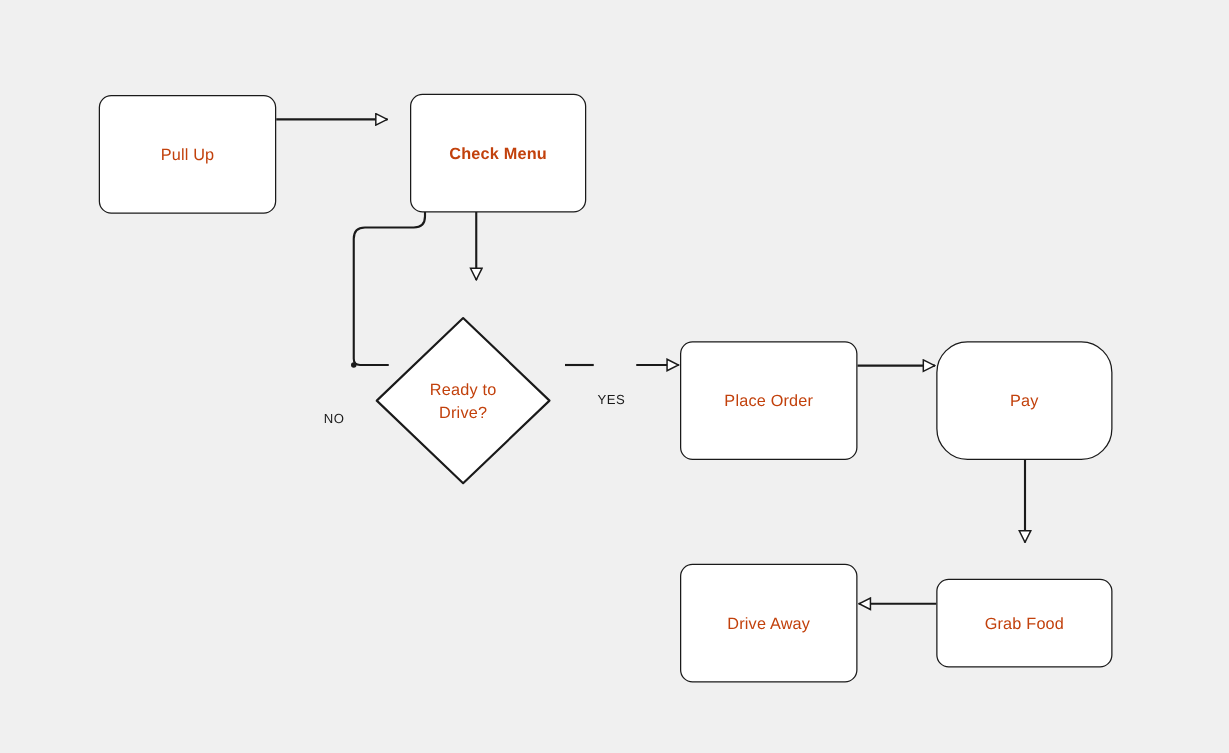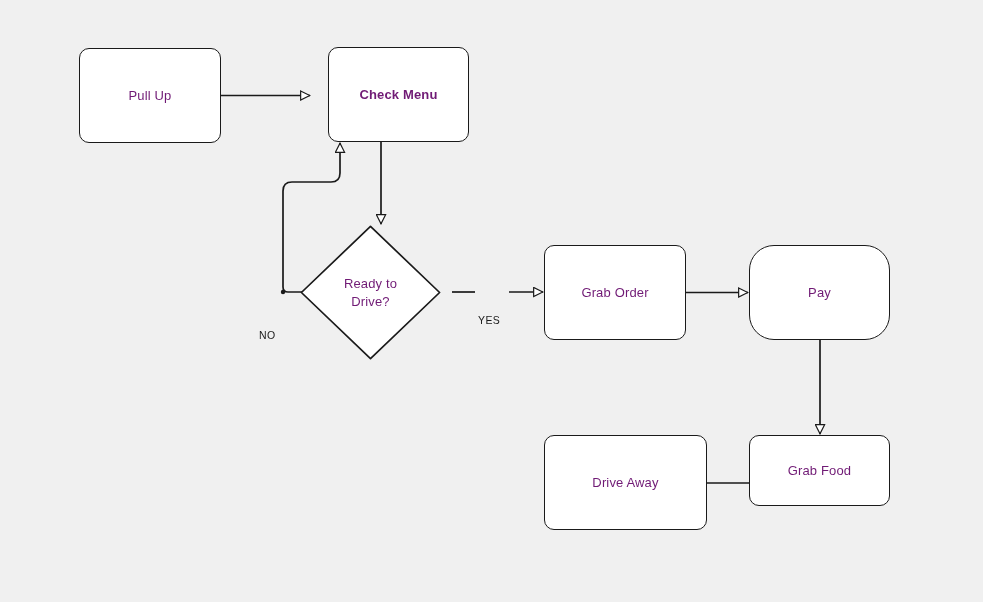--- a/index.html
+++ b/index.html
@@ -26,24 +26,25 @@
     width: 983px;
     height: 602px;
   }
   .node {
     position: absolute;
     box-sizing: border-box;
     display: flex;
     align-items: center;
     justify-content: center;
     text-align: center;
-    color: #701a75;
+    color: #c2410c;
     font-size: 13px;
     line-height: 1.35;
     letter-spacing: 0.15px;
+    margin-top: 28px;
   }
   .node.process {
     background: #ffffff;
     border: 1.6px solid #1a1a1a;
     border-radius: 10px;
   }
   .node.decision {
     background: transparent;
     border: none;
   }
@@ -130,32 +131,32 @@
     <svg width="141" height="135" viewBox="0 0 141 135" xmlns="http://www.w3.org/2000/svg">
       <polygon points="70.5,1.4 139.6,67.5 70.5,133.6 1.4,67.5" fill="#ffffff" stroke="#1a1a1a" stroke-width="1.7" stroke-linejoin="round"></polygon>
     </svg>
     <span class="label">
       <span>Ready to</span><br>
       <span>Drive?</span>
     </span>
   </div>
 
   <div class="node process" style="left:544px; top:245px; width:142px; height:95px;">
-    <span class="label">Grab Order</span>
+    <span class="label">Place Order</span>
   </div>
 
   <div class="node process" style="left:749px; top:245px; width:141px; height:95px;border-radius:25px;">
     <span class="label">Pay</span>
   </div>
 
   <div class="node process" style="left:749px; top:435px; width:141px; height:71px;">
     <span class="label">Grab Food</span>
   </div>
 
-  <div class="node process" style="left:544px; top:435px; width:163px; height:95px;">
+  <div class="node process" style="left:544px; top:423px; width:142px; height:95px;">
     <span class="label">Drive Away</span>
   </div>
 
   <span class="edge-label" style="left:478px; top:270px;">YES</span>
 
   <span class="edge-label" style="left:259px; top:285px;">NO</span>
 
 </div>
 
 </body></html>

